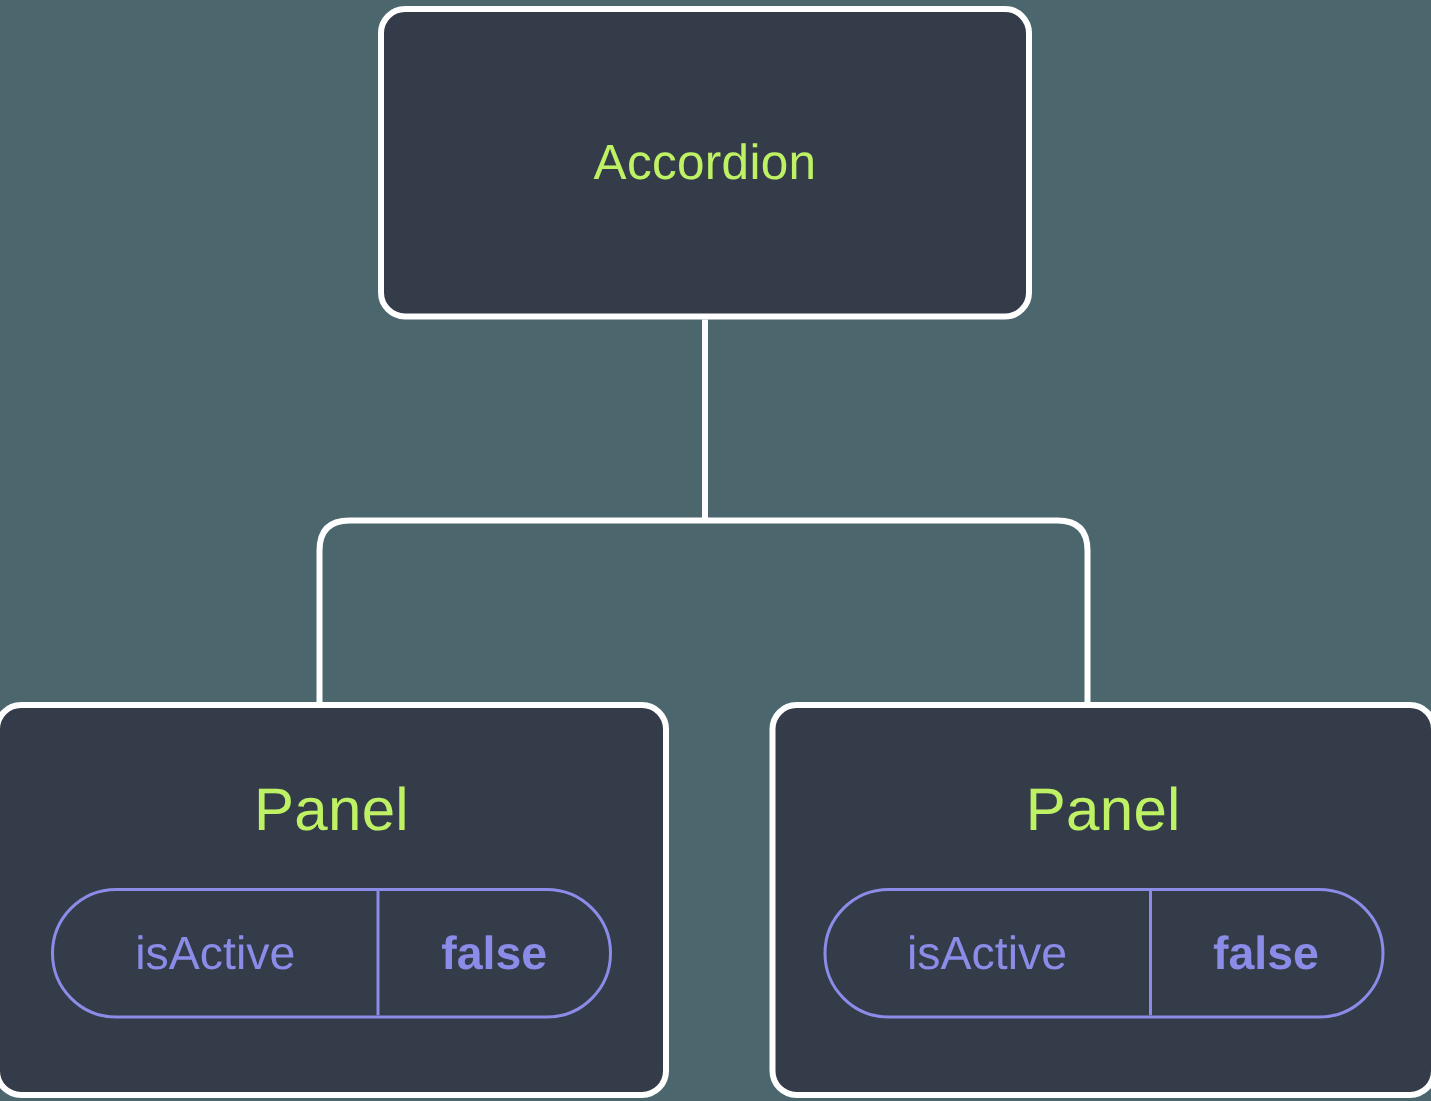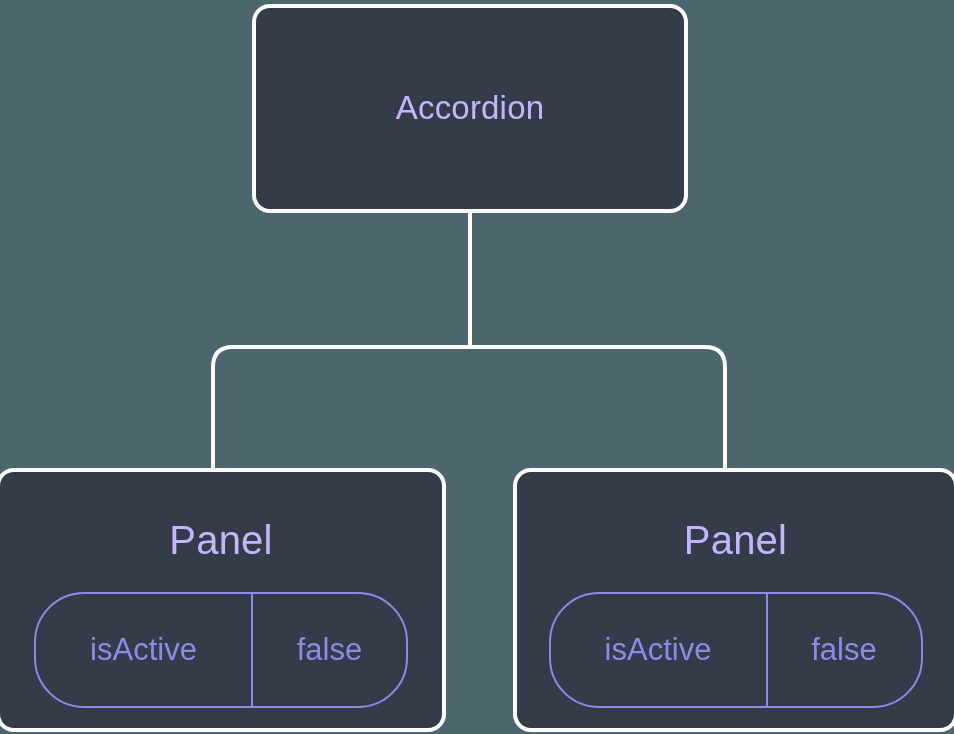--- a/index.html
+++ b/index.html
@@ -45,21 +45,21 @@
 
   .node-root {
     left: 252px;
     top: 4px;
     width: 436px;
     height: 209px;
     justify-content: center;
   }
 
   .node-title {
-    color: #c4b5fd;
+    color: #bef264;
     font-size: 33px;
     line-height: 1.1;
     letter-spacing: 0.2px;
     white-space: nowrap;
   }
 
   .node-panel {
     top: 468px;
     height: 264px;
     padding-top: 46px;
@@ -75,21 +75,21 @@
   }
 
   .node-panel-right {
     left: 513px;
     width: 445px;
   }
 
   
   .state-pill {
     margin-top: 30px;
-    height: 116px;
+    height: 87px;
     border: 2px solid #8b8ce8;
     border-radius: 50px;
     box-sizing: border-box;
     display: flex;
     align-items: stretch;
     overflow: hidden;
   }
 
   .pill-key, .pill-value {
     display: flex;
@@ -101,20 +101,21 @@
   }
 
   .pill-key {
     width: 215px;
   }
 
   .pill-value {
     width: 155px;
     border-left: 2px solid #8b8ce8;
     box-sizing: border-box;
+    font-weight: bold;
   }
 </style>
 </head>
 <body>
 
 <div id="stage">
 
   <svg id="connectors" viewBox="0 0 954 734" width="954" height="734" aria-hidden="true">
 
     <path d="M 470 213 L 470 347" fill="none" stroke="#ffffff" stroke-width="4" stroke-linecap="butt"></path>

